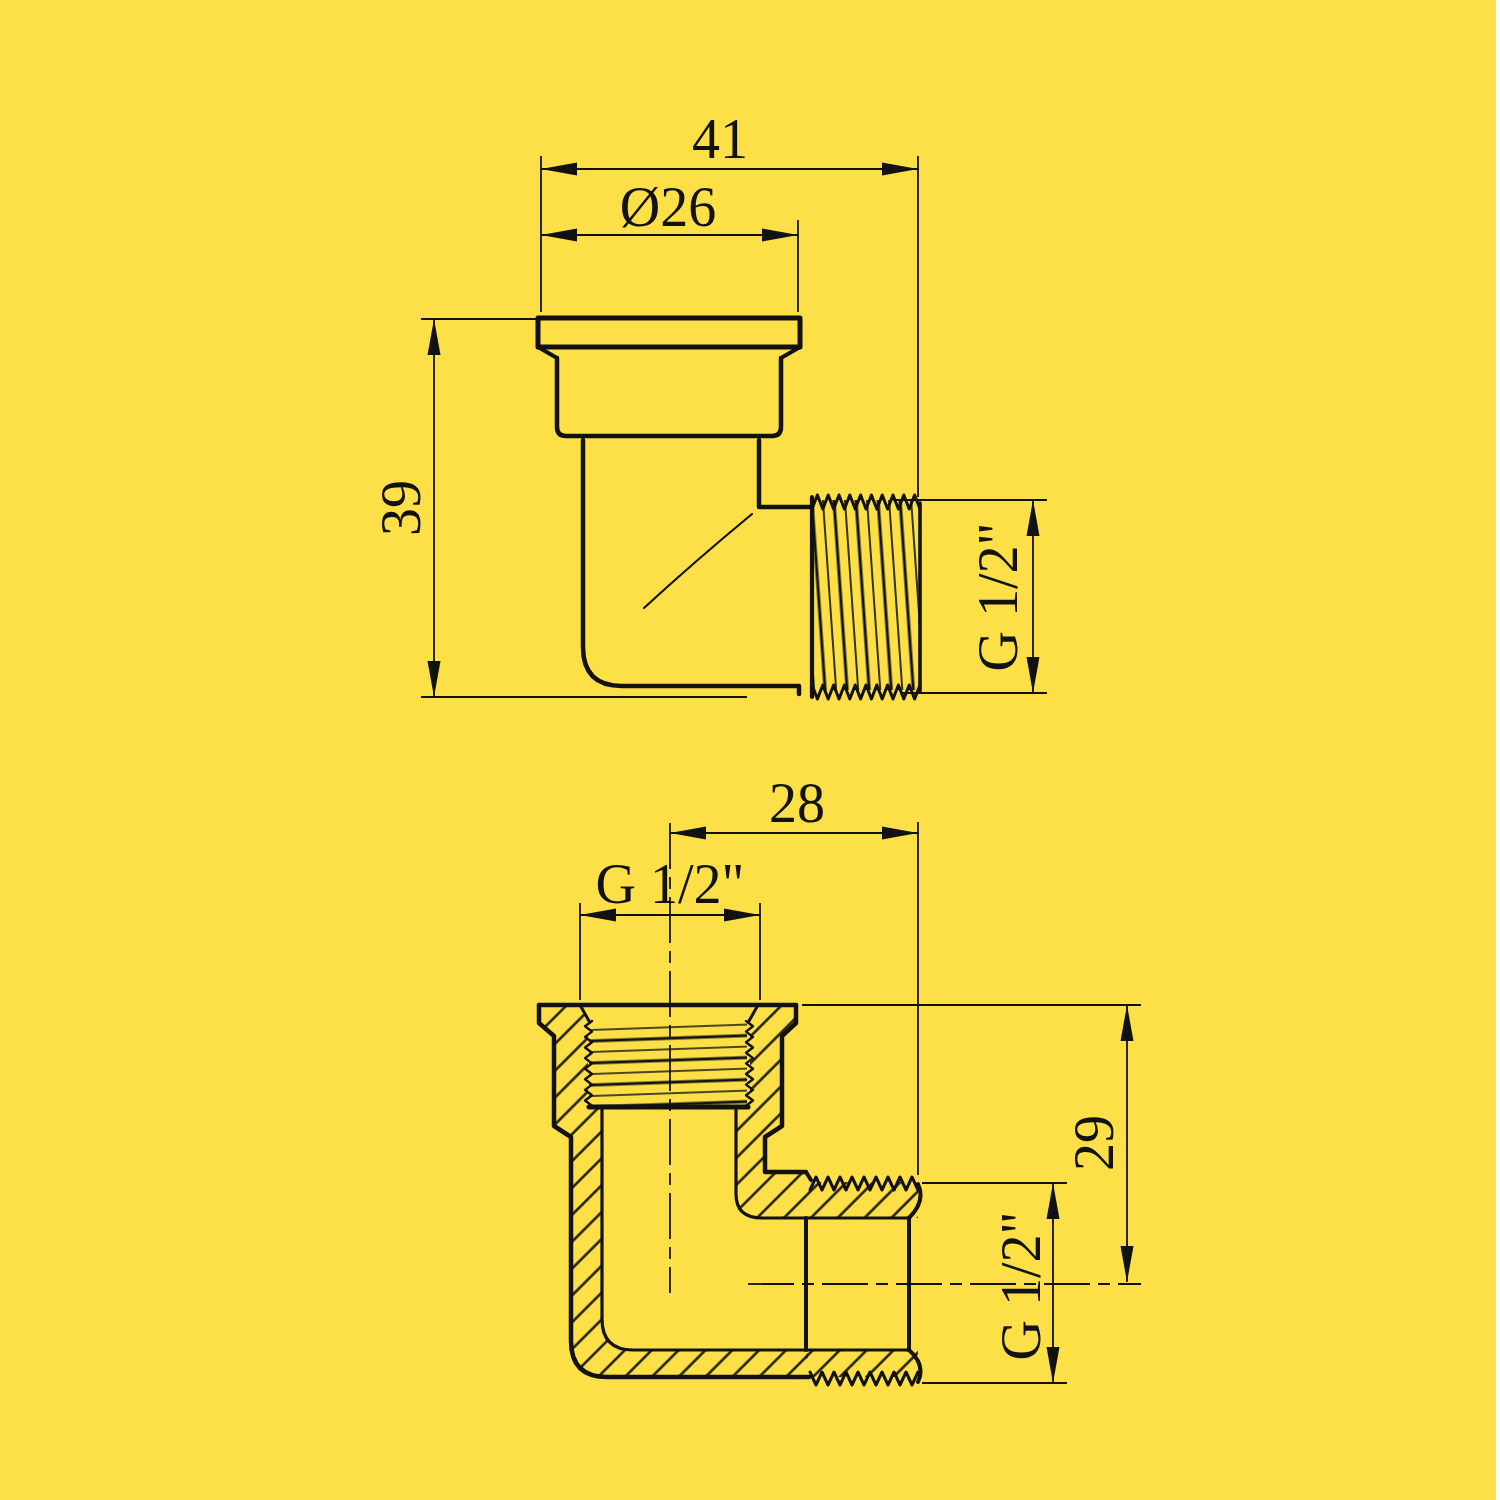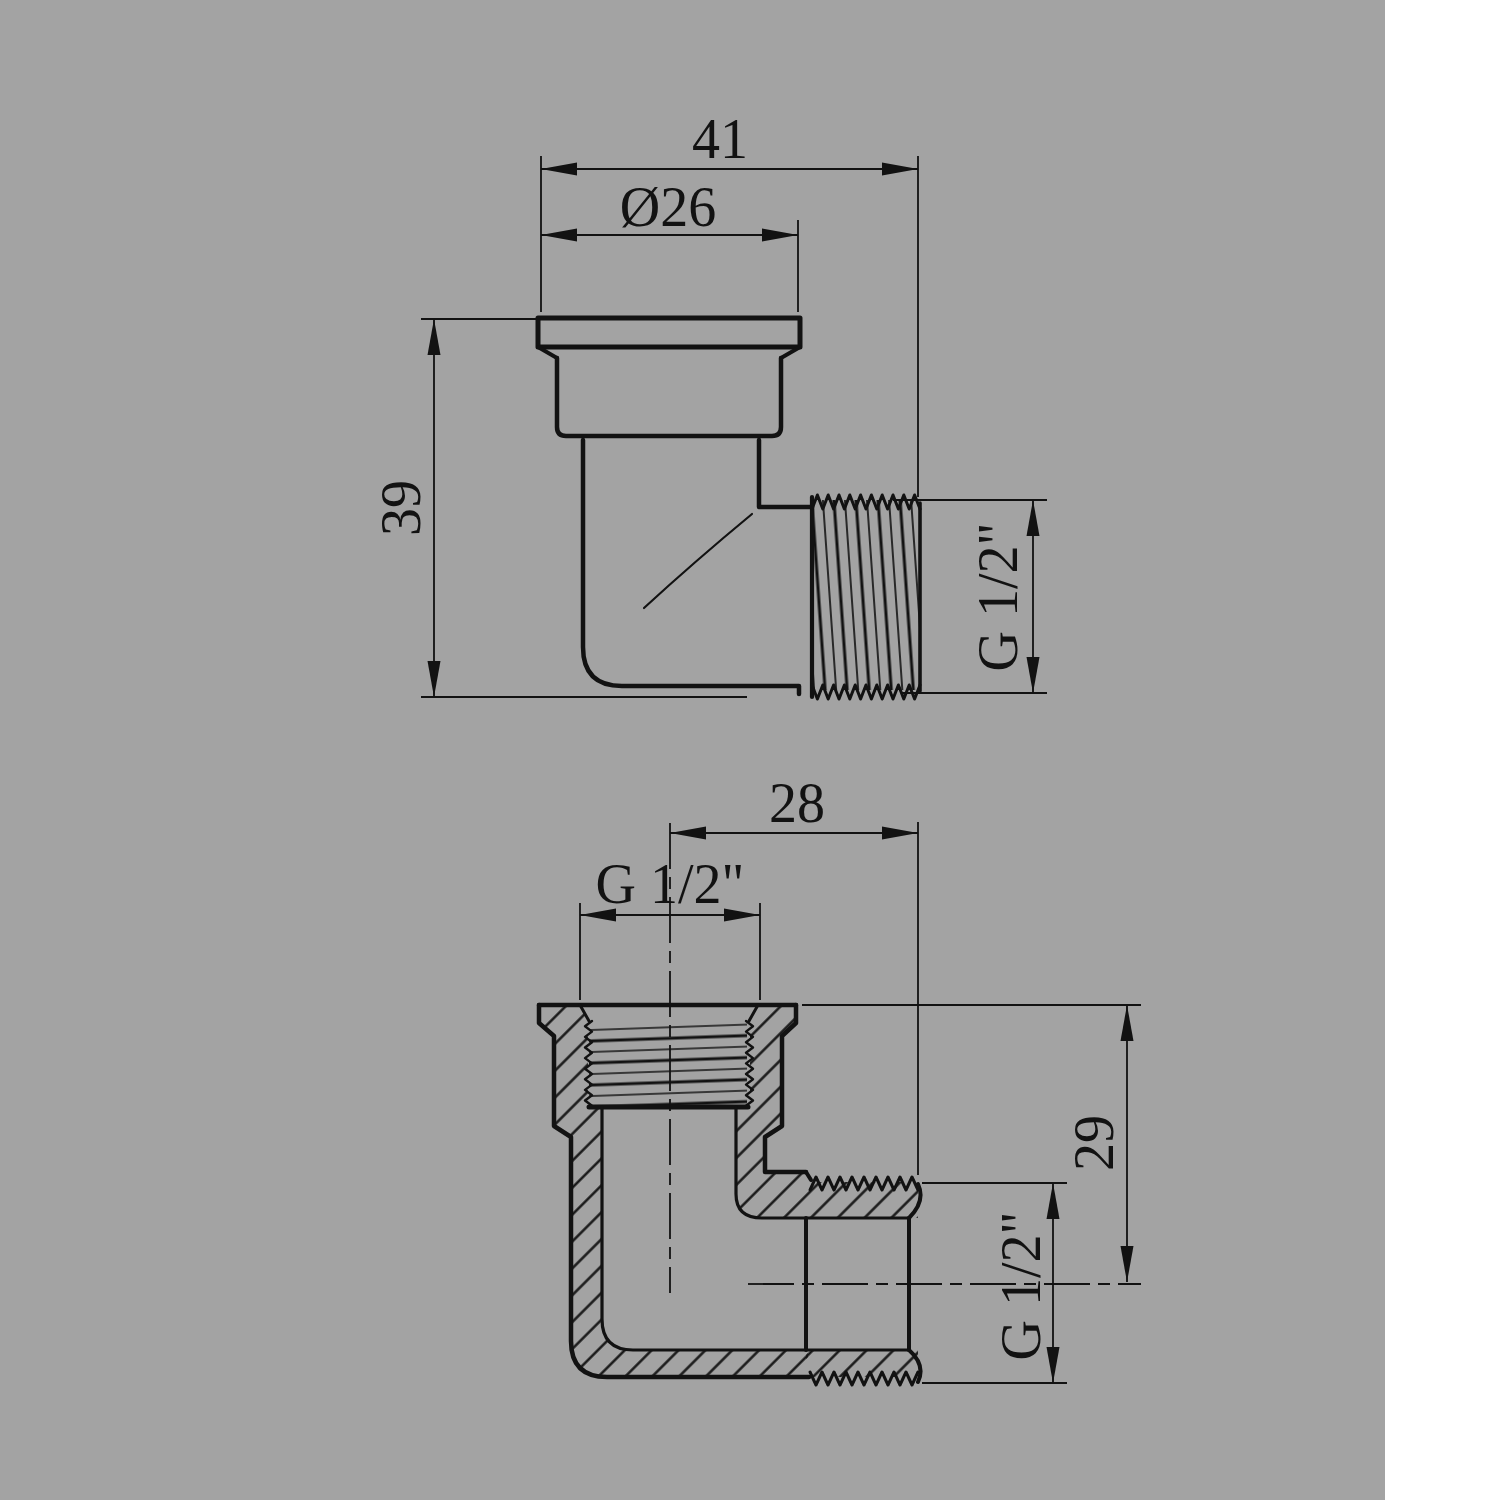--- a/index.html
+++ b/index.html
@@ -1,16 +1,16 @@
 <!DOCTYPE html>
 <html><head>
 <meta charset="utf-8">
 <style>
   html,body{margin:0;padding:0;background:#fff;}
-  .stage{position:relative;width:1385px;height:1500px;background:#a3a3a3;overflow:hidden;}
+  .stage{position:relative;width:1496px;height:1500px;background:#fde047;overflow:hidden;}
   svg{position:absolute;left:0;top:0;}
   .dim-text{font-family:"Liberation Serif","DejaVu Serif",serif;font-size:56px;fill:#121212;}
   .outline{stroke:#121212;fill:none;stroke-linecap:round;stroke-linejoin:round;}
   .thin{stroke:#121212;fill:none;}
   .arrow{fill:#121212;stroke:none;}
 </style>
 </head>
 <body>
 
 <div class="stage">

